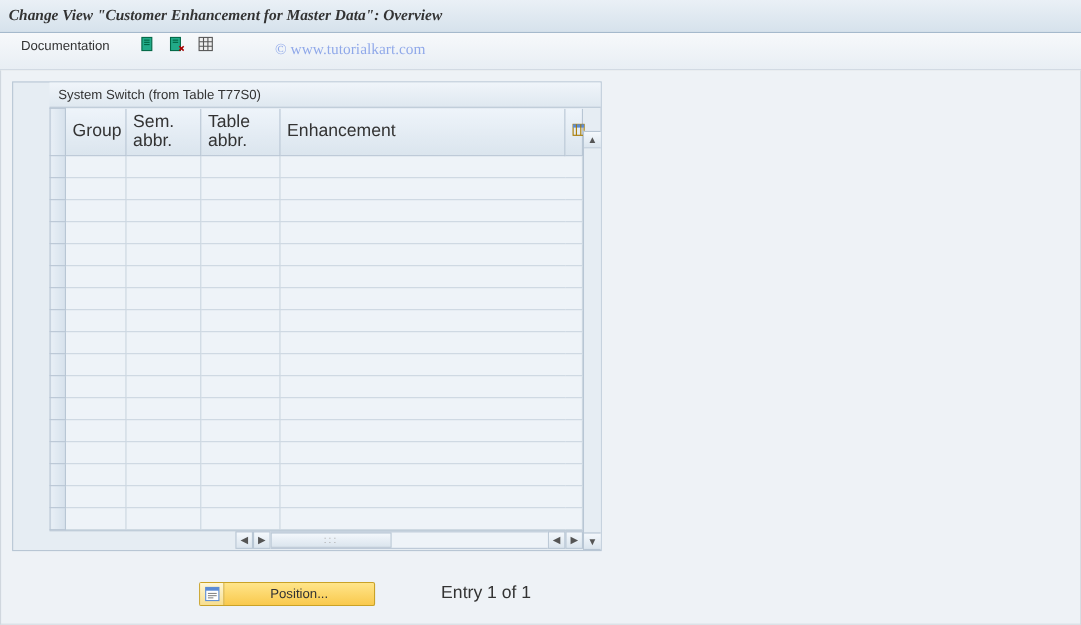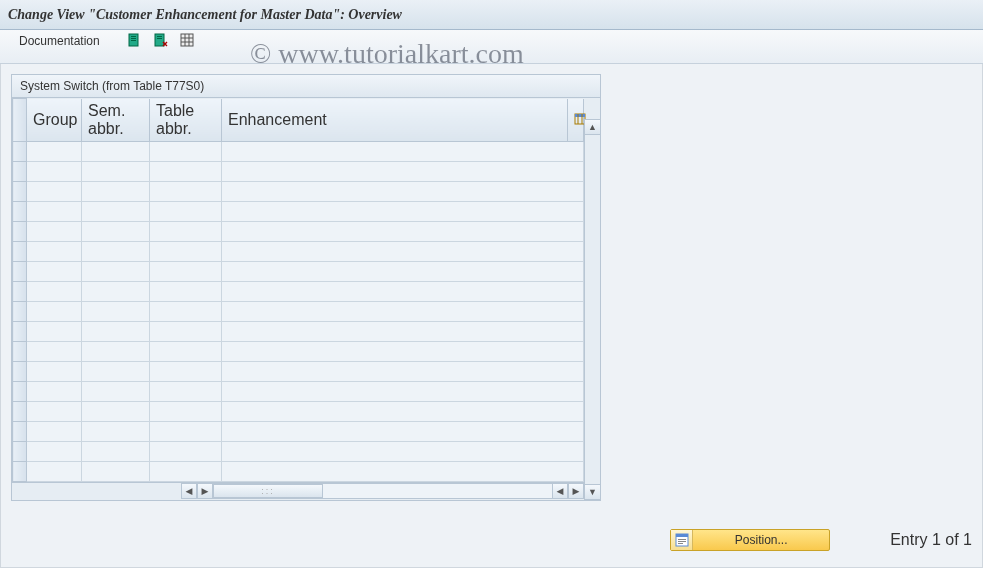--- a/index.html
+++ b/index.html
@@ -50,39 +50,40 @@
       display: flex; align-items: center; justify-content: center;
       border: 1px solid transparent;
       cursor: pointer;
       border-radius: 2px;
       background: transparent;
     }
     .watermark {
       position: absolute;
       left: 250px;
       top: 38px;
-      font-size: 28px;
-      color: #0f172a;
+      font-size: 14px;
+      color: #1d4ed8;
       opacity: 0.45;
       font-family: Georgia, serif;
       pointer-events: none;
       z-index: 50;
     }
     .main-area {
       padding: 10px;
       background: #eef2f6;
       height: calc(100% - 64px);
       border: 1px solid #d0d7de;
       border-top: none;
     }
     .table-container {
-      width: 590px;
+      width: 536px;
       background: #e6edf3;
       border: 1px solid #b8c6d4;
       position: relative;
+      padding-left: 33px;
     }
     .table-header-bar {
       background: linear-gradient(to bottom, #f0f5fa, #dfe8f0);
       border-bottom: 1px solid #b8c6d4;
       padding: 4px 8px;
       font-size: 12px;
       color: #333;
     }
     .table-wrap { position: relative; }
     .data-table {
@@ -170,21 +171,20 @@
       position:absolute; left:0; top:0; bottom:0; width:110px;
       background: linear-gradient(to bottom,#f4f8fc,#dbe5ee);
       border:1px solid #b8c6d4;
       display:flex;align-items:center;justify-content:center;
       color:#aaa; font-size:9px; letter-spacing:2px;
     }
     .footer-row {
       display:flex; align-items:center; gap: 60px;
       margin-top: 28px;
       margin-left: 170px;
-      justify-content: flex-end;
     }
     .position-btn {
       display:flex; align-items:center;
       background: linear-gradient(to bottom,#ffe58a,#f9c94d);
       border:1px solid #c9a227;
       height:22px; min-width:160px;
       cursor:pointer;
       border-radius:2px;
       font-size:12px; color:#333;
     }

